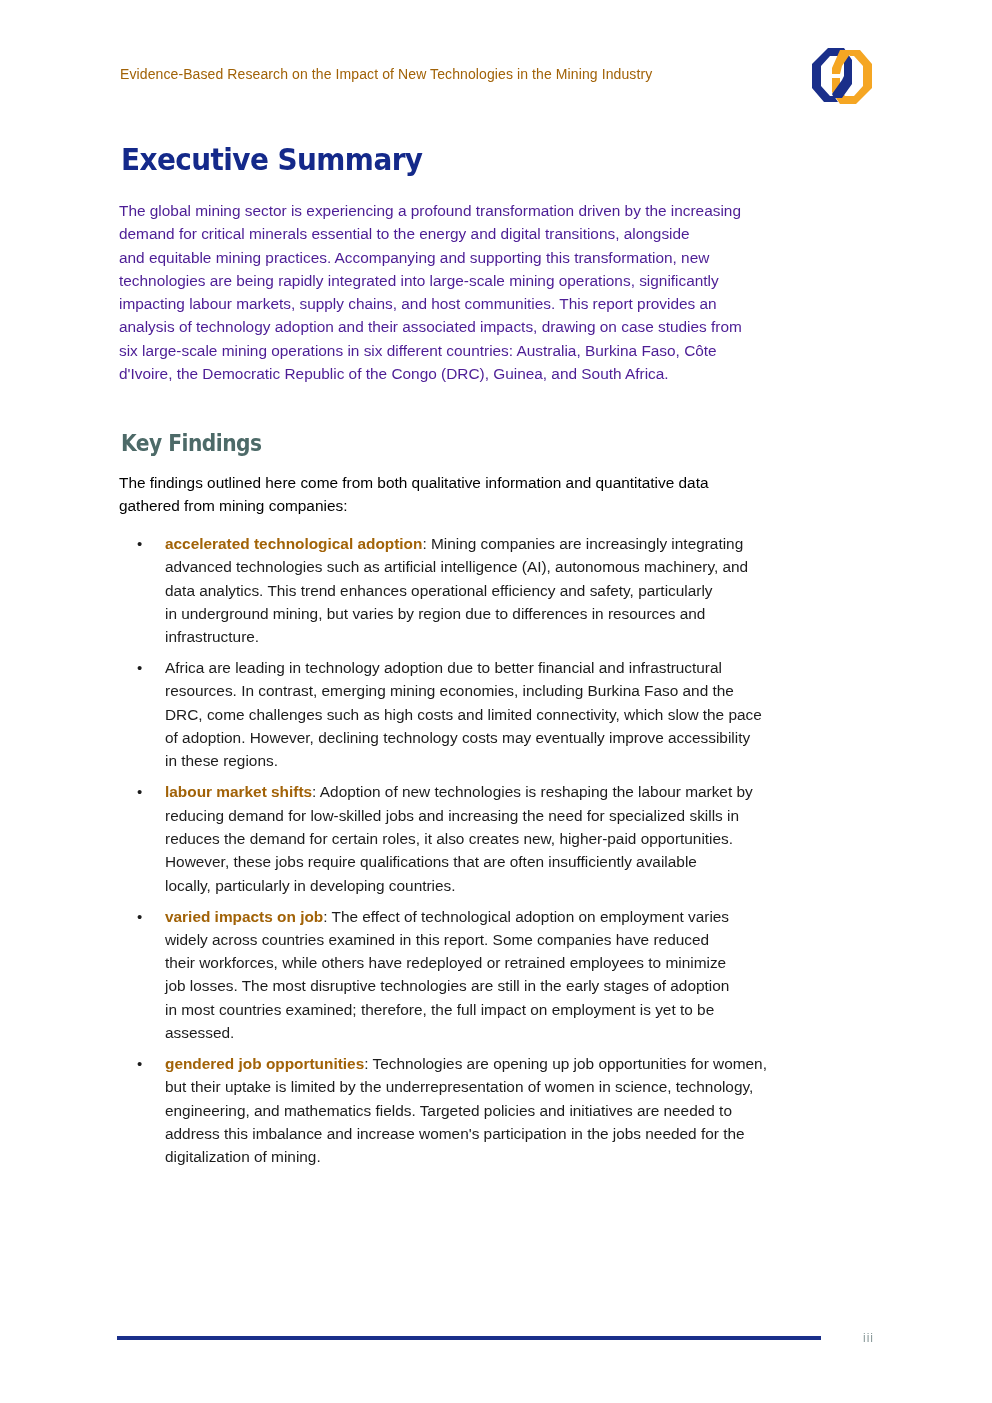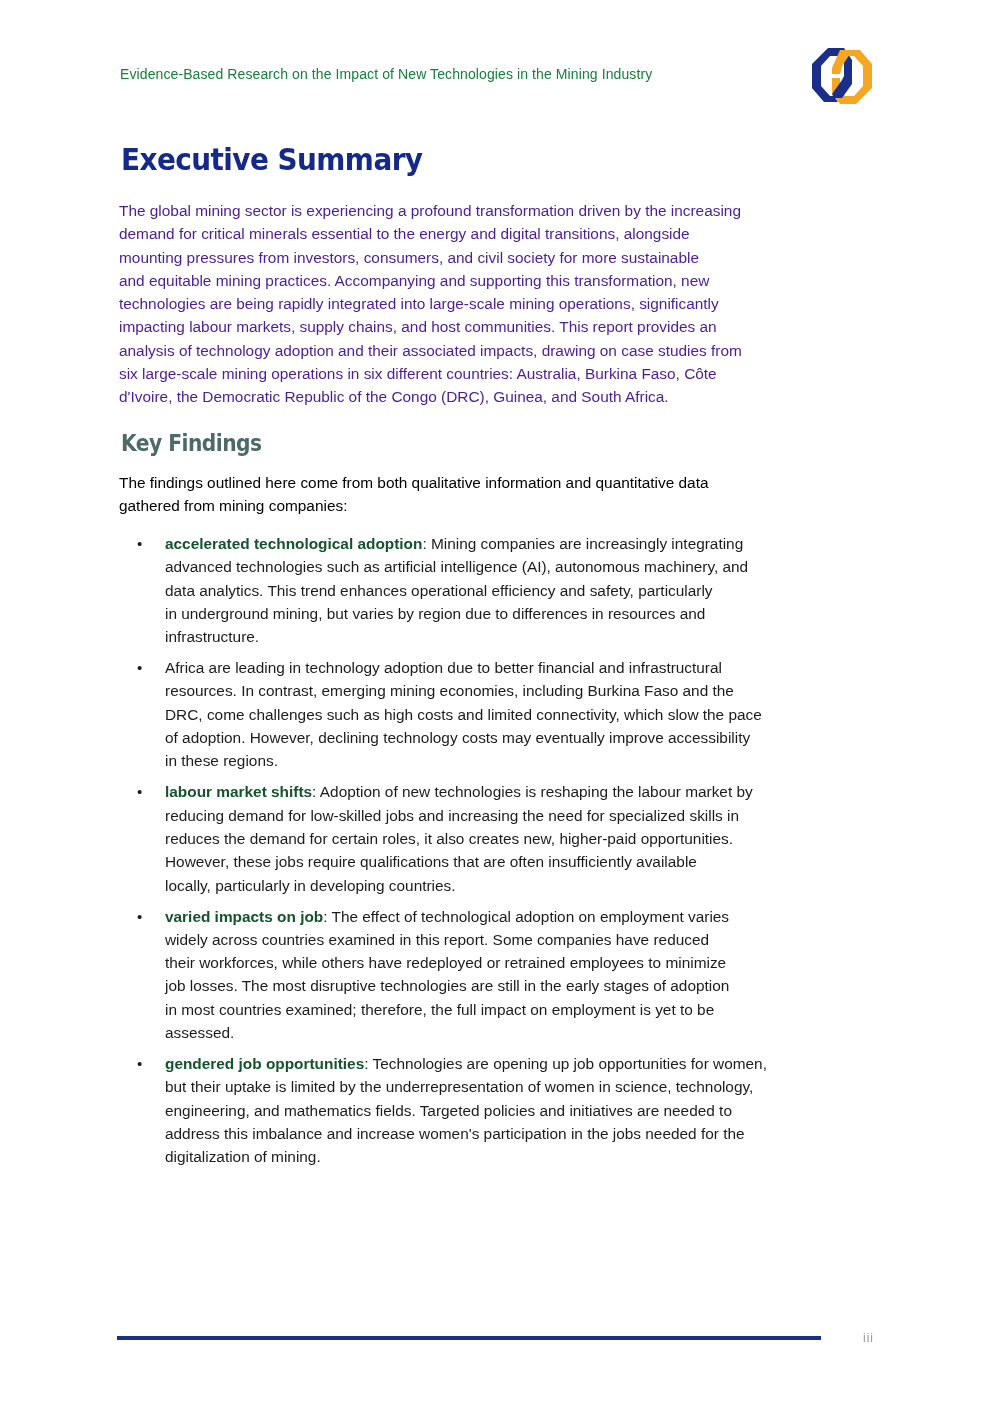--- a/index.html
+++ b/index.html
@@ -13,21 +13,21 @@
       position: relative;
       overflow: hidden;
       font-family: "Liberation Sans", "DejaVu Sans", sans-serif;
       color: #1a1a1a;
     }
     .running-header {
       position: absolute;
       left: 120px;
       top: 66px;
       font-size: 14px;
-      color: #15803d;
+      color: #a16207;
       letter-spacing: 0.1px;
       white-space: nowrap;
     }
     .logo {
       position: absolute;
       left: 808px;
       top: 46px;
       width: 68px;
       height: 60px;
     }
@@ -96,21 +96,21 @@
       line-height: 23.3px;
       color: #1c1c1c;
     }
     .finding .bullet {
       position: absolute;
       left: 137px;
       top: 0;
       font-size: 15px;
     }
     .finding .line { display: block; white-space: nowrap; }
-    .finding .term { font-weight: bold; color: #14532d; }
+    .finding .term { font-weight: bold; color: #a16207; }
     .footer-rule {
       position: absolute;
       left: 117px;
       top: 1336px;
       width: 704px;
       height: 4px;
       background: #1a2f8a;
     }
     .page-number {
       position: absolute;
@@ -137,21 +137,20 @@
 
     <polygon points="32,4 40,4 42,8 34,20 32,28 24,28 24,22" fill="#f5a623"></polygon>
   </svg>
 </div>
 
 <h1 class="page-title">Executive Summary</h1>
 
 <p class="intro">
   <span>The global mining sector is experiencing a profound transformation driven by the increasing</span>
   <span>demand for critical minerals essential to the energy and digital transitions, alongside</span>
-  <span>mounting pressures from investors, consumers, and civil society for more sustainable</span>
   <span>and equitable mining practices. Accompanying and supporting this transformation, new</span>
   <span>technologies are being rapidly integrated into large-scale mining operations, significantly</span>
   <span>impacting labour markets, supply chains, and host communities. This report provides an</span>
   <span>analysis of technology adoption and their associated impacts, drawing on case studies from</span>
   <span>six large-scale mining operations in six different countries: Australia, Burkina Faso, Côte</span>
   <span>d'Ivoire, the Democratic Republic of the Congo (DRC), Guinea, and South Africa.</span>
 </p>
 
 <h2 class="section-title">Key Findings</h2>
 

